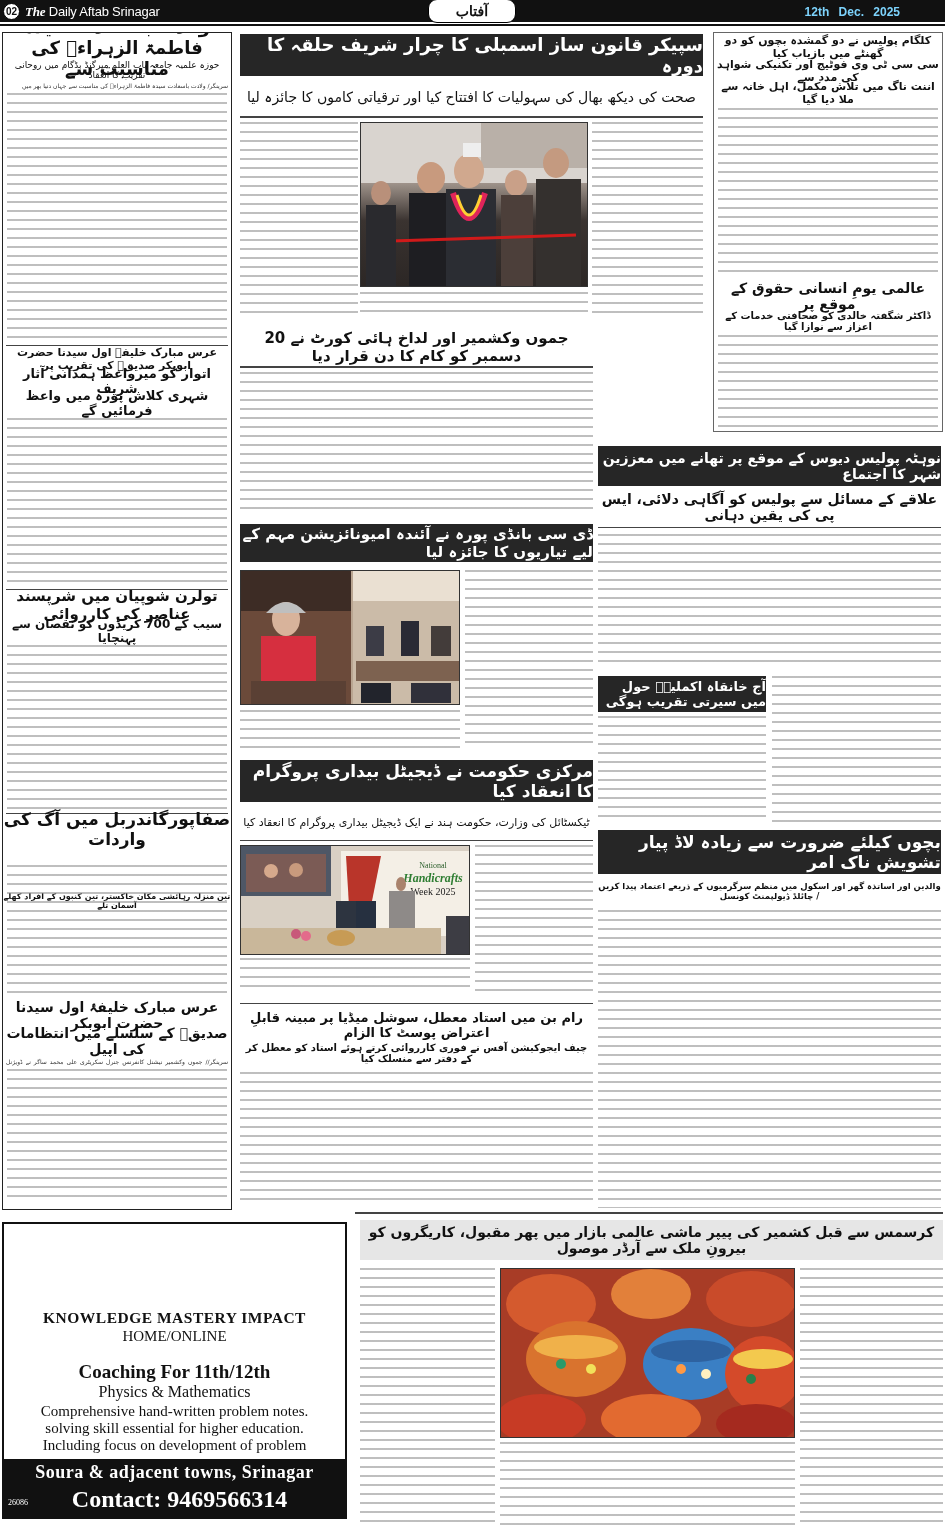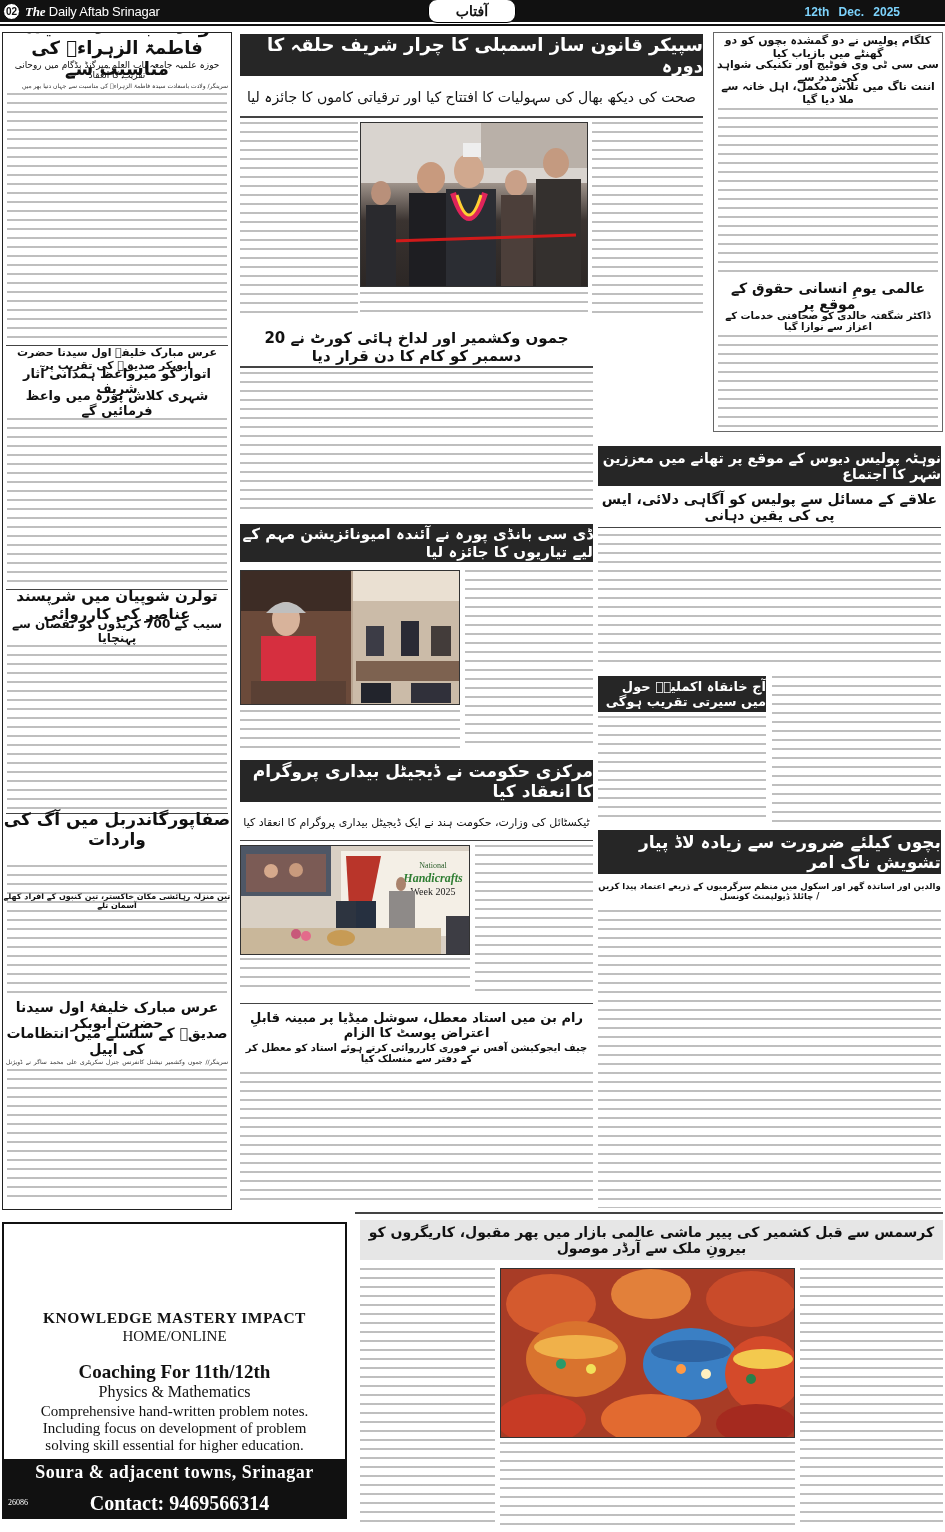--- a/index.html
+++ b/index.html
@@ -214,21 +214,21 @@
 <div class="lines" style="left:500px;top:1442px;width:295px;height:86px"></div>
 <div class="lines" style="left:800px;top:1268px;width:143px;height:260px"></div>
 
 <div class="ad">
   <div class="ad-mid">
     <div style="font-size:15.5px;font-weight:bold;margin-top:5px;letter-spacing:.5px">KNOWLEDGE MASTERY IMPACT</div>
     <div style="font-size:15px;font-weight:normal;margin-top:1px">HOME/ONLINE</div>
     <div style="font-size:19px;font-weight:bold;margin-top:16px">Coaching For 11th/12th</div>
     <div style="font-size:16px;font-weight:normal;margin-top:0">Physics &amp; Mathematics</div>
     <div style="font-size:15px;margin-top:2px">Comprehensive hand-written problem notes.</div>
+    <div style="font-size:15px">solving skill essential for higher education.</div>
     <div style="font-size:15px">Including focus on development of problem</div>
-    <div style="font-size:15px">solving skill essential for higher education.</div>
   </div>
   <div class="ad-bot">
     <div style="font-size:18px;margin-top:3px;letter-spacing:.5px">Soura &amp; adjacent towns, Srinagar</div>
-    <div style="font-size:20px;margin-top:9px;padding-left:10px">Contact: 9469566314</div>
+    <div style="font-size:24px;margin-top:3px;padding-left:10px">Contact: 9469566314</div>
     <div class="ad-code">26086</div>
   </div>
 </div>
 
 </body></html>

